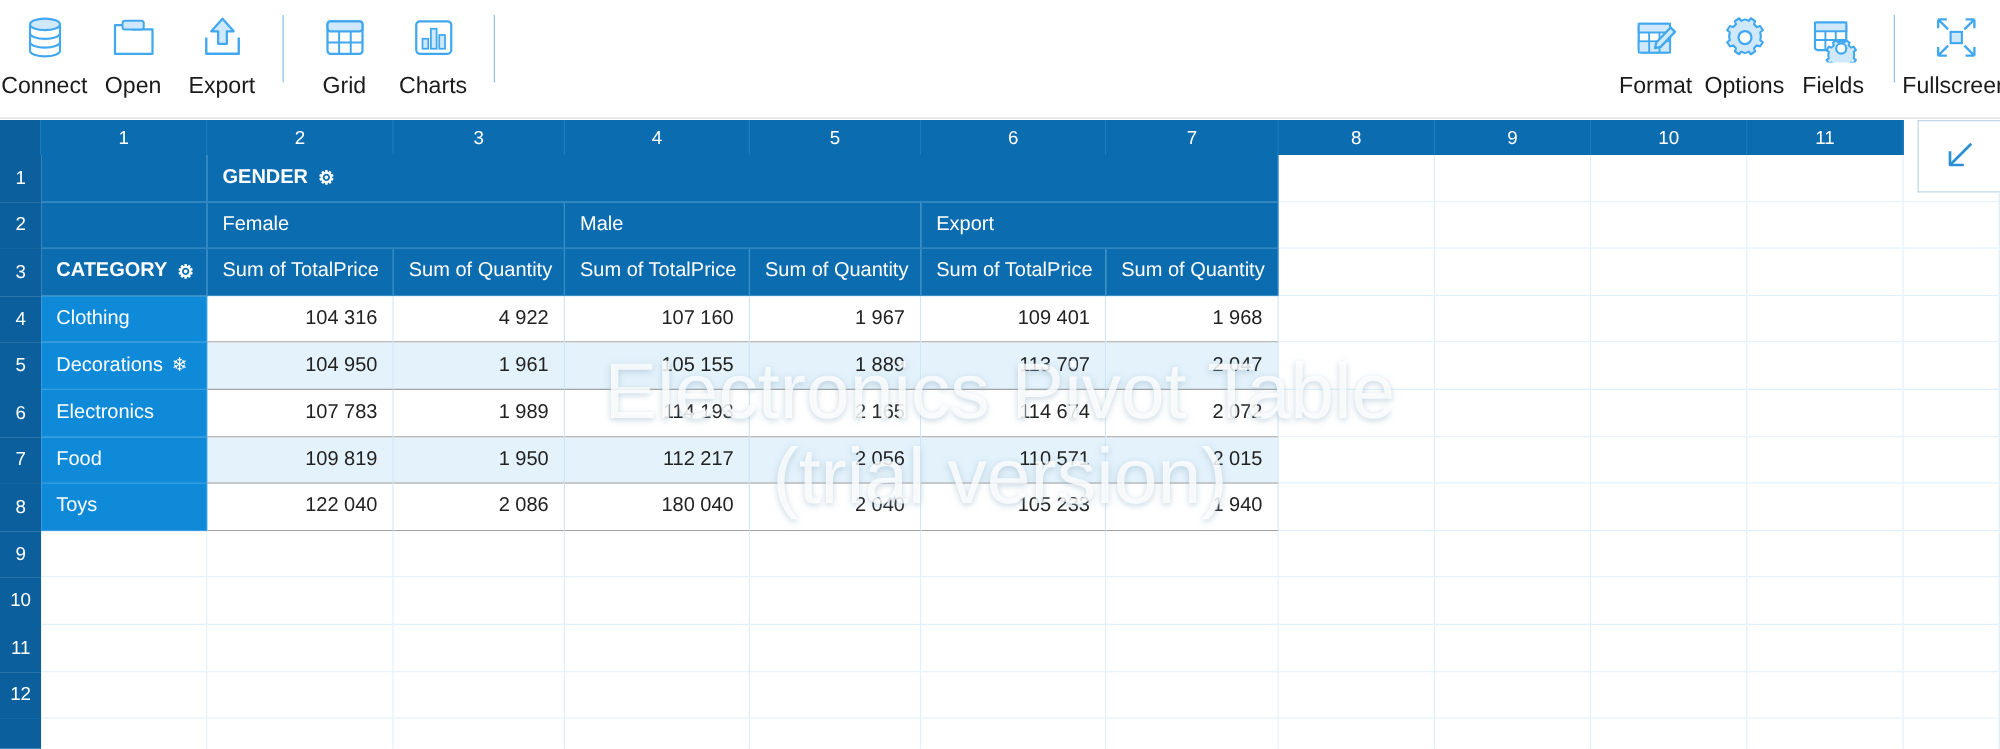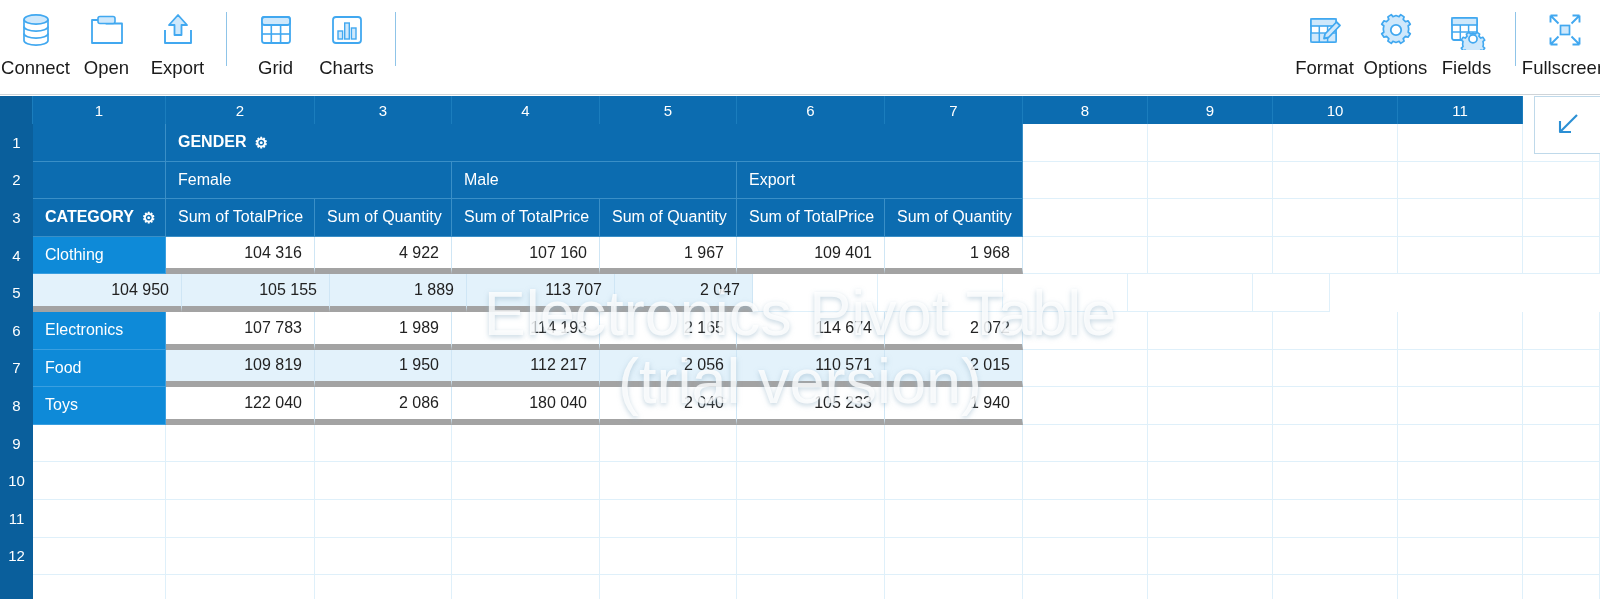--- a/index.html
+++ b/index.html
@@ -108,21 +108,21 @@
     color: #ffffff;
     border-bottom: 1px solid #3a9fe0;
     border-right: 1px solid #3a9fe0;
   }
 
   
   .dcell {
     justify-content: flex-end;
     color: #222222;
     border-right: 1px solid #cfe6f5;
-    border-bottom: 6px solid #a3a3a3;
+    border-bottom: 1px solid #a3a3a3;
     background: #ffffff;
   }
   .dcell.alt { background: #e3f2fb; }
 
   
   .ecell {
     background: #ffffff;
     border-right: 1px solid #dff0fa;
     border-bottom: 1px solid #dff0fa;
   }
@@ -368,21 +368,26 @@
         <div class="cell dcell" style="width:148px;height:37.6px">109 401</div>
         <div class="cell dcell" style="width:138px;height:37.6px">1 968</div>
         <div class="cell ecell" style="width:125px;height:37.6px"></div>
         <div class="cell ecell" style="width:125px;height:37.6px"></div>
         <div class="cell ecell" style="width:125px;height:37.6px"></div>
         <div class="cell ecell" style="width:125px;height:37.6px"></div>
         <div class="cell ecell" style="width:77px;height:37.6px"></div>
       </div>
       <div class="row" style="top:179.39999999999998px;height:37.6px">
         <div class="rn" style="height:37.6px">5</div>
+        <div class="cell ccell" style="width:133px;height:37.6px">
+          <span>Decorations</span>
+          <span class="snow">❄</span>
+        </div>
         <div class="cell dcell alt" style="width:149px;height:37.6px">104 950</div>
+        <div class="cell dcell alt" style="width:137px;height:37.6px">1 961</div>
         <div class="cell dcell alt" style="width:148px;height:37.6px">105 155</div>
         <div class="cell dcell alt" style="width:137px;height:37.6px">1 889</div>
         <div class="cell dcell alt" style="width:148px;height:37.6px">113 707</div>
         <div class="cell dcell alt" style="width:138px;height:37.6px">2 047</div>
         <div class="cell ecell" style="width:125px;height:37.6px"></div>
         <div class="cell ecell" style="width:125px;height:37.6px"></div>
         <div class="cell ecell" style="width:125px;height:37.6px"></div>
         <div class="cell ecell" style="width:125px;height:37.6px"></div>
         <div class="cell ecell" style="width:77px;height:37.6px"></div>
       </div>

